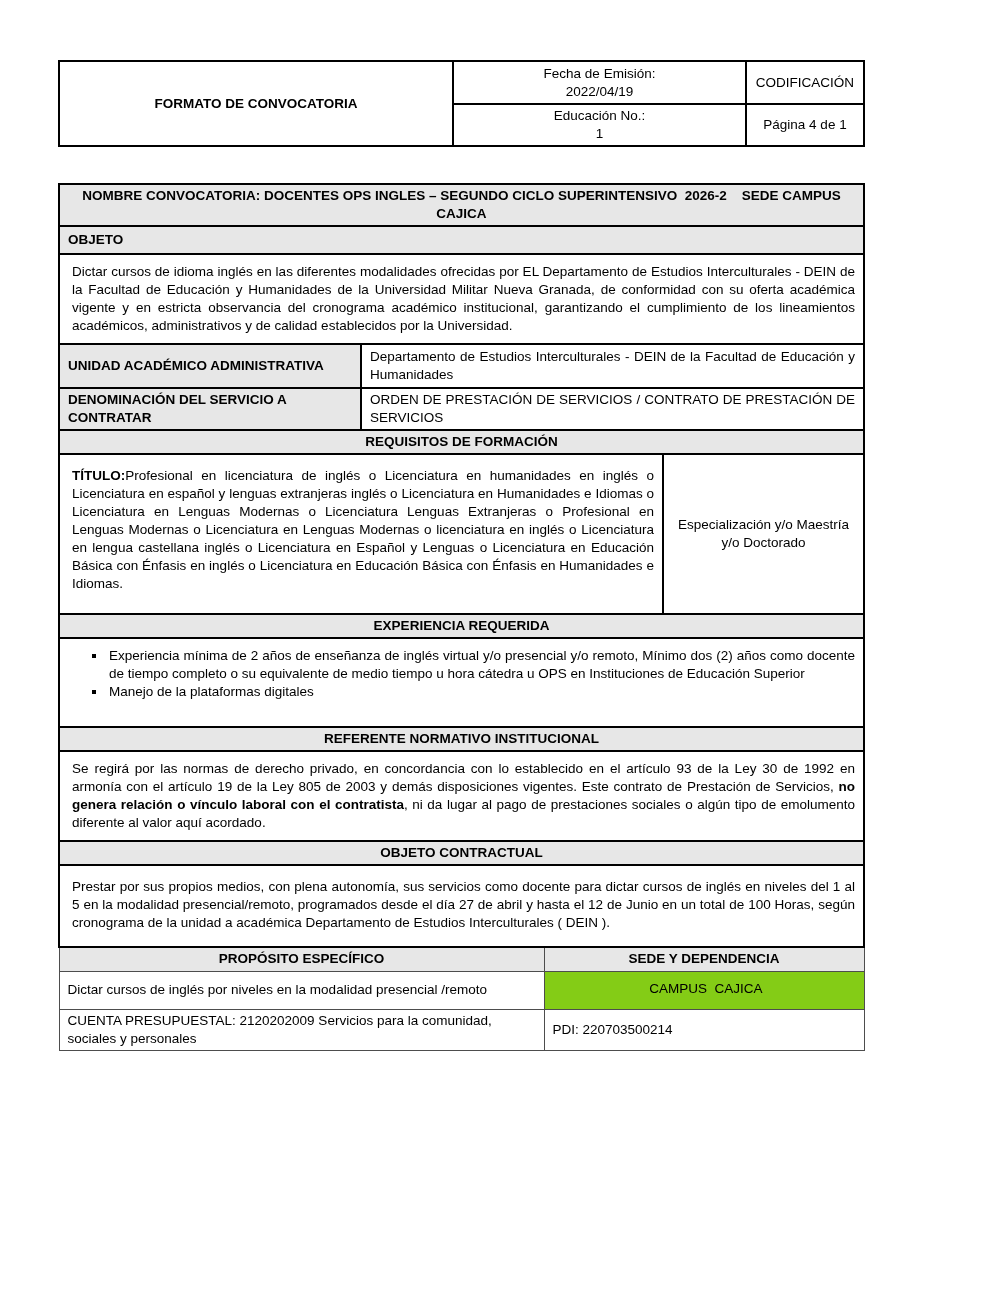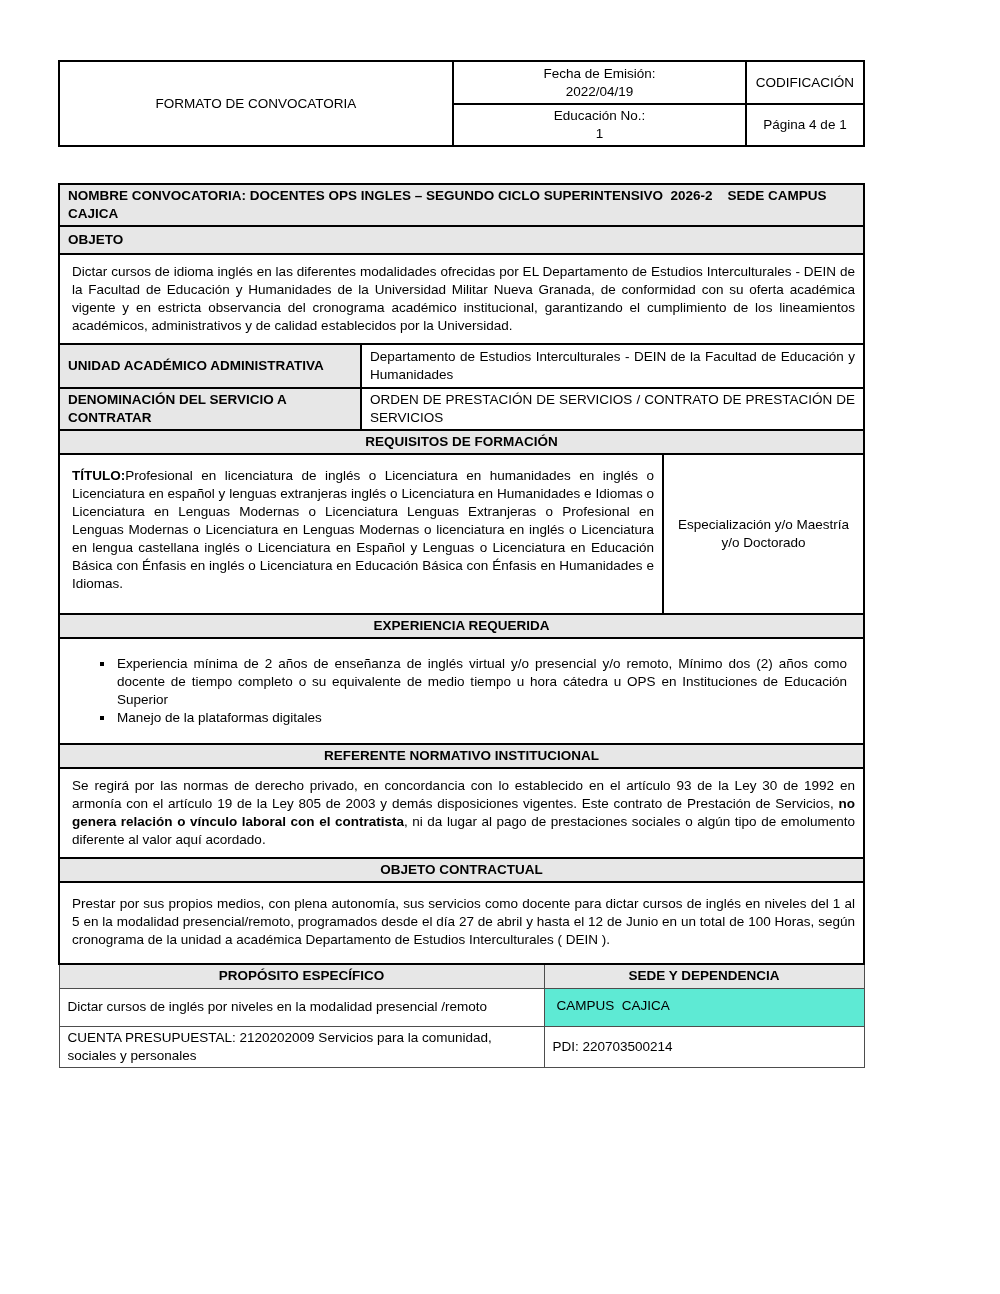--- a/index.html
+++ b/index.html
@@ -6,31 +6,31 @@
   .page{
     position:relative;width:1000px;height:1294px;background:#ffffff;
     font-family:"Liberation Sans","DejaVu Sans",sans-serif;
     color:#000;font-size:13.5px;line-height:18px;overflow:hidden;
   }
   table{border-collapse:collapse;table-layout:fixed;}
   td{border:2px solid #000;padding:2px 8px;vertical-align:middle;word-wrap:break-word;}
   .hdr-tbl{position:absolute;top:60px;left:58px;width:805px;}
   .main-tbl{position:absolute;top:183px;left:58px;width:805px;}
   .gray{background:#e7e7e7;font-weight:bold;}
-  .blue{background:#5eead4;margin-left:20px;}
+  .blue{background:#84cc16;margin-left:20px;}
   .center{text-align:center;}
   .just{text-align:justify;}
   .top{vertical-align:top;padding-top:8px;padding-bottom:8px;padding-left:12px;}
-  .prewrap{white-space:pre-wrap;}
+  .prewrap{white-space:pre-wrap;text-align:center;}
   .boldlbl{font-weight:bold;}
-  ul.bullets{margin:8px;padding-left:29px;list-style-type:square;}
+  ul.bullets{margin:0;padding-left:29px;list-style-type:square;}
   ul.bullets li{padding-left:2px;}
   tr.thin td{border-width:1px;border-color:#4d4d4d;}
   .hdr-tbl td{text-align:center;}
-  .hdr-title{font-weight:normal;}
+  .hdr-title{font-weight:bold;}
 </style>
 </head>
 <body>
 
 <div class="page">
 
   <table class="hdr-tbl">
     <colgroup>
         <col style="width:394px">
         <col style="width:293px">

